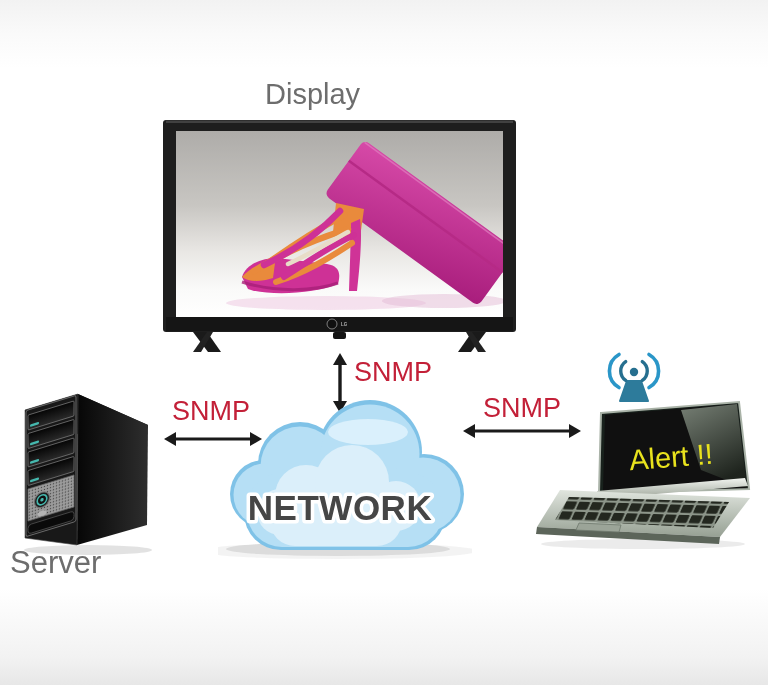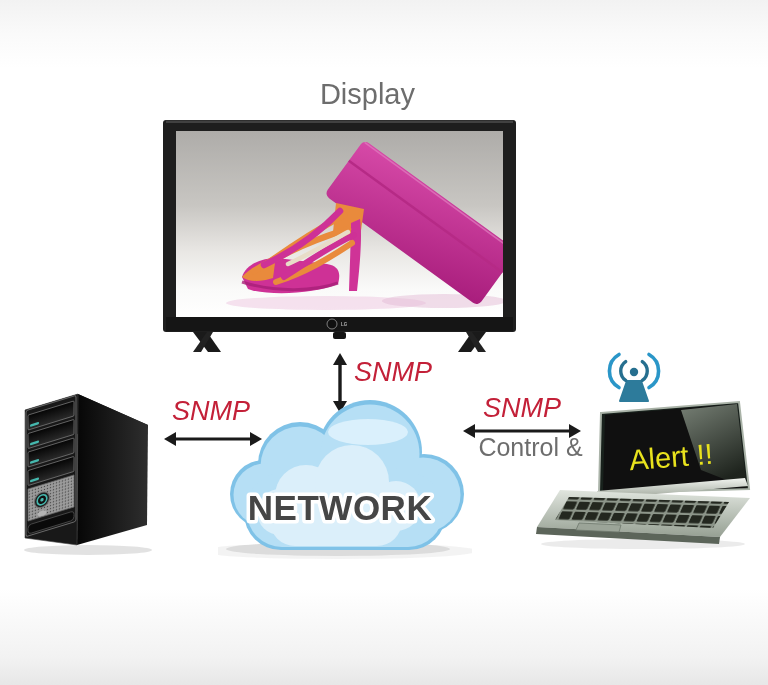--- a/index.html
+++ b/index.html
@@ -2,25 +2,25 @@
 <html><head>
 <meta charset="utf-8">
 <style>
   html,body{margin:0;padding:0;}
   .canvas{
     position:relative;width:768px;height:685px;overflow:hidden;
     font-family:"Liberation Sans",sans-serif;
     background:linear-gradient(180deg,#f2f2f2 0%,#fafafa 5%,#ffffff 10%,#ffffff 86%,#f2f2f2 96%,#e7e7e7 100%);
   }
   .abs{position:absolute;}
-  .node-label{color:#6d6d6d;text-align:right;}
+  .node-label{color:#6d6d6d;text-align:left;}
   .lbl-display{left:265px;top:78px;width:150px;font-size:29px;}
   .lbl-server{left:10px;top:545px;width:150px;font-size:31px;}
   .lbl-manager{left:556px;top:543px;width:180px;font-size:31px;}
-  .snmp{color:#c32038;font-size:27px;font-style:italic;}
+  .snmp{color:#c32038;font-size:27px;}
   .snmp-mid{left:354px;top:357px;width:100px;text-align:left;}
   .snmp-left{left:161px;top:396px;width:100px;text-align:center;}
   .snmp-right{left:472px;top:393px;width:100px;text-align:center;}
   .ctrl{left:438px;top:434px;width:185px;text-align:center;color:#6d6d6d;font-size:25px;line-height:26px;}
   svg{display:block;}
   .net-text{font-family:"Liberation Sans",sans-serif;font-weight:bold;font-size:35px;letter-spacing:.5px;paint-order:stroke;stroke:#ffffff;stroke-width:7px;stroke-linejoin:round;}
   .alert-text{font-family:"Liberation Sans",sans-serif;font-size:29px;}
   .lg-text{font-family:"Liberation Sans",sans-serif;font-size:4.5px;font-weight:bold;}
 </style>
 </head>
@@ -107,21 +107,20 @@
   </svg>
   <div class="abs snmp snmp-left">SNMP</div>
 
   <svg class="abs" style="left:462px;top:418px;" width="120" height="26" viewBox="0 0 120 26">
     <line x1="10" y1="13" x2="110" y2="13" stroke="#1a1a1a" stroke-width="3.2"></line>
     <polygon points="1,13 13,6 13,20" fill="#1a1a1a"></polygon>
     <polygon points="119,13 107,6 107,20" fill="#1a1a1a"></polygon>
   </svg>
   <div class="abs snmp snmp-right">SNMP</div>
   <div class="abs ctrl">
-    <div>Control &amp;</div>
   </div>
 
   <svg class="abs" style="left:16px;top:384px;" width="140" height="172" viewBox="0 0 140 172">
     <defs>
       <linearGradient id="sideG" x1="0" y1="0" x2="1" y2="0">
         <stop offset="0" stop-color="#060606"></stop>
           <stop offset="1" stop-color="#2e2e2e"></stop>
       </linearGradient>
       <linearGradient id="bayG" x1="0" y1="0" x2="0" y2="1">
         <stop offset="0" stop-color="#050505"></stop>
@@ -151,20 +150,21 @@
       <rect x="3" y="80" width="46" height="32" fill="url(#meshP)"></rect>
       <g>
         <circle cx="17" cy="95" r="7.5" fill="#1f1f1f" stroke="#707070" stroke-width="1"></circle>
         <circle cx="17" cy="95" r="4.8" fill="#111111" stroke="#45b8ae" stroke-width="1.6"></circle>
         <circle cx="17" cy="95" r="1.7" fill="#45b8ae"></circle>
       </g>
       <ellipse cx="17" cy="108.5" rx="4.5" ry="2.6" fill="#b5b5b5"></ellipse>
       <rect x="3" y="116" width="46" height="9" rx="3.5" fill="#0a0a0a" stroke="#565656" stroke-width="0.7"></rect>
     </g>
   </svg>
+  <div class="abs node-label lbl-server">Server</div>
 
   <svg class="abs" style="left:218px;top:400px;" width="254" height="162" viewBox="0 0 254 162">
     <ellipse cx="120" cy="151" rx="140" ry="8" fill="#dddddd" opacity="0.35"></ellipse>
     <ellipse cx="120" cy="149" rx="112" ry="7" fill="#c9c9c9" opacity="0.55"></ellipse>
     <g fill="#7fc2e7">
       <circle cx="82" cy="64" r="42"></circle>
         <circle cx="152" cy="52" r="52"></circle>
       <circle cx="206" cy="94" r="40"></circle>
         <circle cx="46" cy="94" r="34"></circle>
       <rect x="26" y="70" width="202" height="80" rx="37"></rect>

